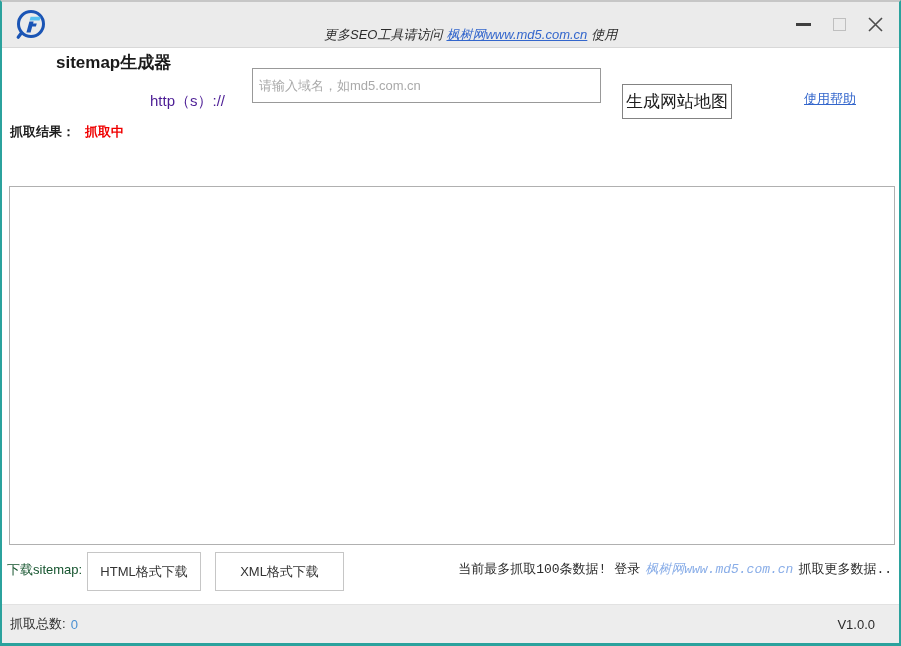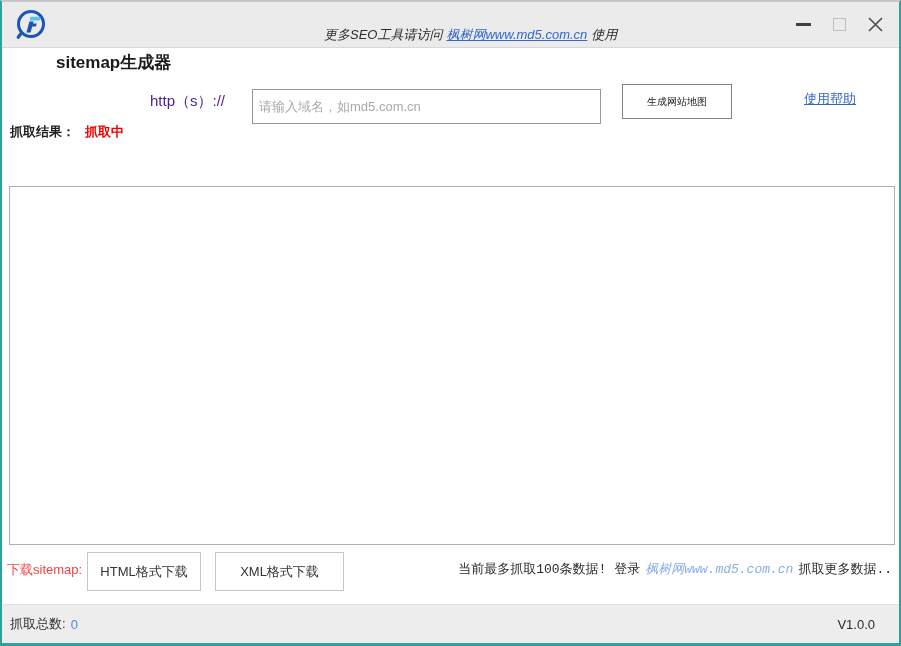--- a/index.html
+++ b/index.html
@@ -43,31 +43,31 @@
   .ctrl { width:20px; height:20px; display:flex; align-items:center; justify-content:center; cursor:pointer; }
   .minbar { width:15px; height:3px; background:#3f3f3f; }
   .maxbox { width:13px; height:13px; border:1px solid #bfbfbf; background:transparent; }
 
   
   .proto-label {
     position:absolute; left:148px; top:90px;
     font-size:15px; color:#4c1d95; white-space:nowrap;
   }
   .domain-input {
-    position:absolute; left:250px; top:87px; width:349px; height:35px;
+    position:absolute; left:250px; top:66px; width:349px; height:35px;
     border:1px solid #999999; background:#fff;
     font-size:13px; color:#333; padding:0 6px;
     font-family:"Liberation Sans","DejaVu Sans",sans-serif;
     outline:none;
   }
   .domain-input::placeholder { color:#a9a9a9; opacity:1; }
   .generate-btn {
     position:absolute; left:620px; top:82px; width:110px; height:35px;
     border:1px solid #838383; background:#ffffff;
-    font-size:10px; color:#1c1c1c; cursor:pointer;
+    font-size:17px; color:#1c1c1c; cursor:pointer;
     font-family:"Liberation Sans","DejaVu Sans",sans-serif;
   }
   .help-link {
     position:absolute; left:758px; top:88px;
     font-size:13px; color:#3366cc; text-decoration:underline; cursor:pointer;margin-left:44px;
   }
 
   
   .status-row {
     position:absolute; left:8px; top:121px;
@@ -77,21 +77,21 @@
 
   
   .results {
     position:absolute; left:7px; top:184px; width:886px; height:359px;
     border:1px solid #b0b0b0; background:#ffffff; overflow:auto;
   }
 
   
   .download-label {
     position:absolute; left:5px; top:559px;
-    font-size:13px; color:#ef4444;
+    font-size:13px; color:#14532d;
   }
   .dl-btn {
     position:absolute; top:550px; height:39px;
     border:1px solid #c6c6c6; background:#ffffff;
     font-size:13px; color:#333; cursor:pointer;
     font-family:"Liberation Sans","DejaVu Sans",sans-serif;
   }
   .dl-html { left:85px;  width:114px; }
   .dl-xml  { left:213px; width:129px; }
   .dl-txt  { left:345px; width:115px; }

